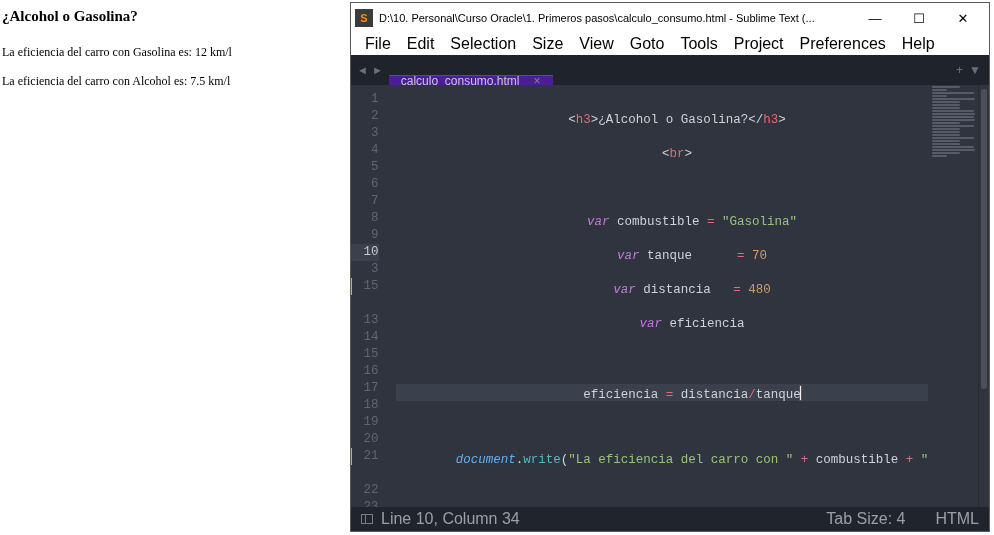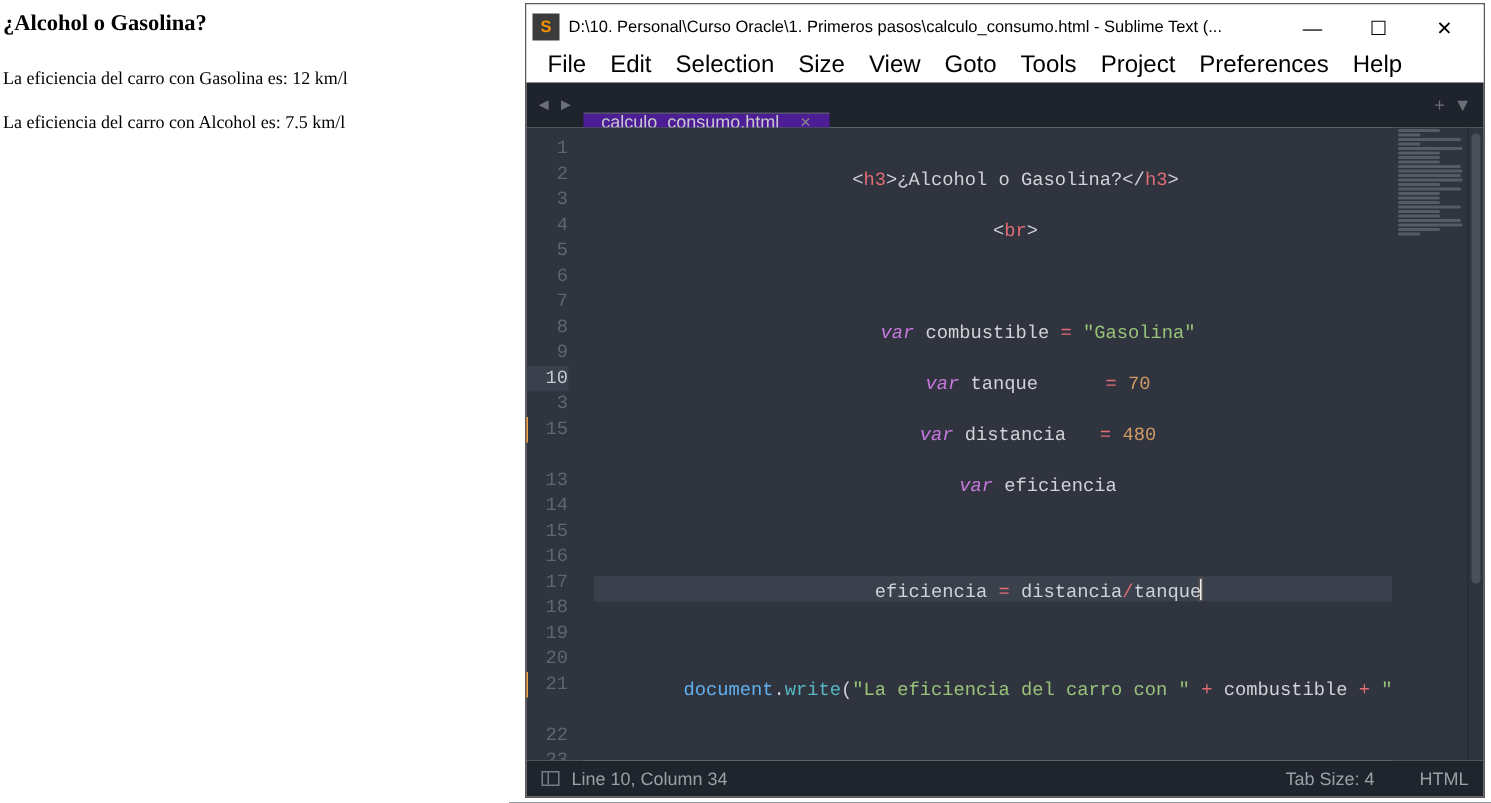--- a/index.html
+++ b/index.html
@@ -129,21 +129,21 @@
   .cursor {
     display:inline-block;width:1px;height:14px;background:#f0f0f0;position:relative;top:2px;margin-left:-1px;
     box-shadow:0 0 0 1px rgba(255,200,120,.15);
   }
   .tk-tag   { color:#e06c75; }
   .tk-punct { color:#cfd2d6; }
   .tk-kw    { color:#c678dd; font-style:italic;}
   .tk-str   { color:#98c379; }
   .tk-num   { color:#d19a66; }
   .tk-ident { color:#cfd2d6;margin-top:43px; }
-  .tk-obj   { color:#61afef; }
+  .tk-obj   { color:#61afef; font-style:italic;}
   .tk-func  { color:#56b6c2; }
   .tk-op    { color:#e06c75; }
   .tk-text  { color:#cfd2d6; }
 
   .minimap {
     width:56px;background:#2f343f;position:relative;
   }
   .minimap .mm-line {height:2px;margin:1px 4px;background:#555c68;border-radius:1px;}
   .minimap .mm-line.short{width:30%;}
   .minimap .mm-line.med{width:55%;}
@@ -151,21 +151,21 @@
   .scrollbar-v {
     width:12px;background:#2f343f;position:relative;border-left:1px solid #262a33;
   }
   .scrollbar-v .thumb{position:absolute;left:2px;right:2px;top:4px;height:300px;background:#4a4f59;border-radius:3px;}
 
   .statusbar {
     height:24px;
     background:#20242c;
     color:#9aa0a8;
     display:flex;align-items:center;
-    font-size:12px;
+    font-size:16px;
     padding:0 10px;
   }
   .statusbar .sb-left{display:flex;align-items:center;gap:8px;}
   .statusbar .panel-icon{width:12px;height:10px;border:1px solid #777d86;display:inline-block;position:relative;}
   .statusbar .panel-icon::before{content:"";position:absolute;left:3px;top:0;bottom:0;width:1px;background:#777d86;}
   .statusbar .sb-right{margin-left:auto;display:flex;gap:30px;}
 </style>
 </head>
 <body>
 

